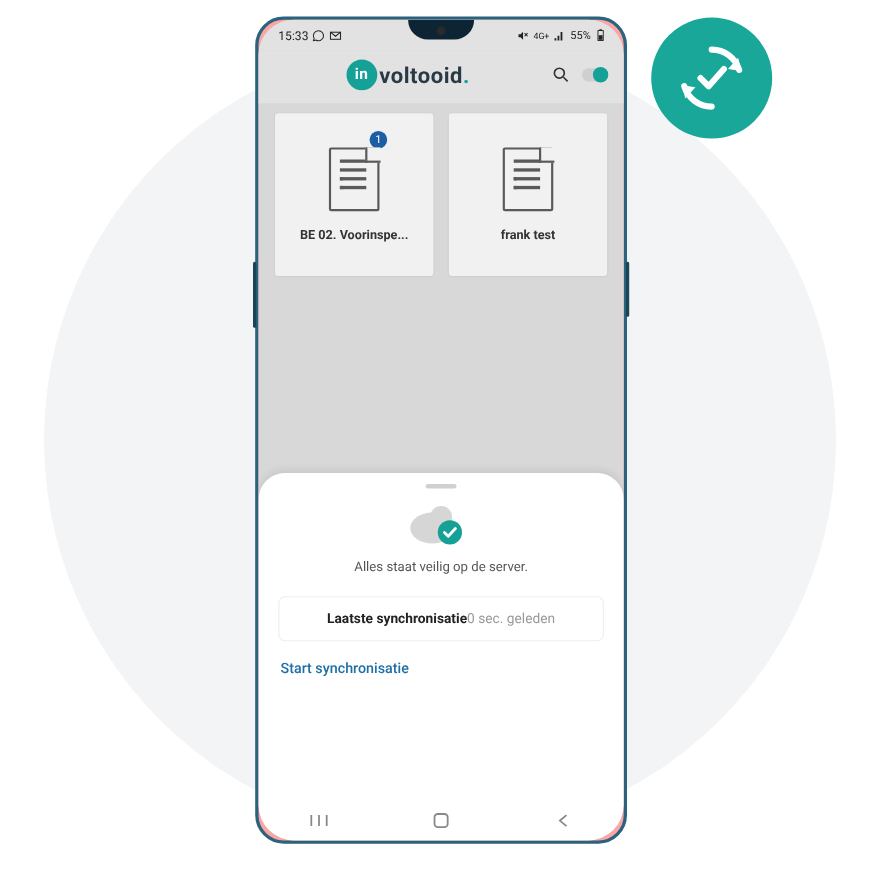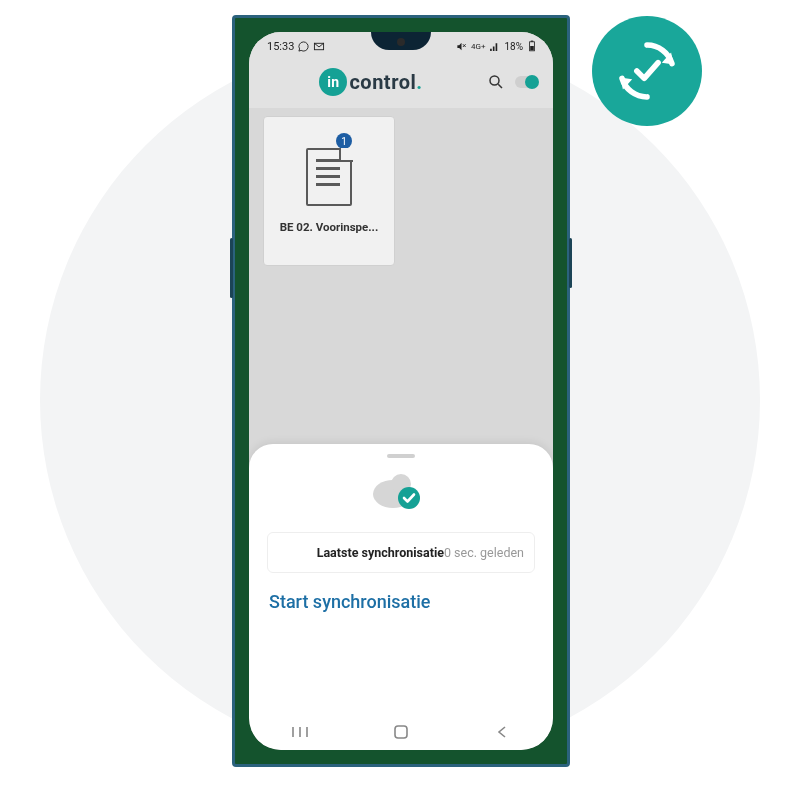--- a/index.html
+++ b/index.html
@@ -14,24 +14,24 @@
     position: absolute;
     width: 720px; height: 720px;
     border-radius: 50%;
     background: #f3f4f5;
     top: 40px; left: 40px;
   }
   .phone {
     position: absolute;
     top: 15px; left: 232px;
     width: 338px; height: 752px;
-    background: #14532d;
+    background: #fca5a5;
     border: 3px solid #2b627d;
-    border-radius: 4px;
-    padding: 14px;
+    border-radius: 26px;
+    padding: 0;
   }
   .screen {
     width: 100%; height: 100%;
     background: #d8d8d8;
     border-radius: 32px;
     overflow: hidden;
     position: relative;
   }
   .notch {
     position: absolute;
@@ -216,29 +216,29 @@
     text-align:center;
     font-size: 12px;
     color:#555;
   }
   .sync-row {
     margin-top: 20px;
     border: 1px solid #eee;
     border-radius: 6px;
     padding: 12px 10px;
     display:flex;
-    justify-content: flex-end;
+    justify-content: center;
     font-size: 12.5px;
   }
   .sync-row .lbl { font-weight:700; color:#222; }
   .sync-row .val { color:#999; }
   .start-btn {
     margin-top: 14px;
     color: #1d6fa5;
-    font-size: 18px;
+    font-size: 13px;
     font-weight: 500;
     padding: 4px 2px;
   }
 
   .navbar {
     position: absolute;
     bottom: 0; left:0; right:0;
     height: 36px;
     display:flex;
     justify-content: space-around;
@@ -303,68 +303,75 @@
               <line x1="15" y1="7" x2="21" y2="13" stroke="#222" stroke-width="2"></line>
               <line x1="21" y1="7" x2="15" y2="13" stroke="#222" stroke-width="2"></line>
             </svg>
         </span>
         <span style="font-size:8px;">4G+</span>
         <span class="ico">
           <svg width="11" height="11" viewBox="0 0 20 20">
               <path d="M2 18h3v-4H2zm5 0h3V10H7zm5 0h3V4h-3z" fill="#222"></path>
             </svg>
         </span>
-        <span>18%</span>
+        <span>55%</span>
         <span class="ico">
           <svg width="10" height="12" viewBox="0 0 12 20">
               <rect x="2" y="3" width="8" height="15" fill="none" stroke="#222" stroke-width="1.4"></rect>
               <rect x="4" y="1" width="4" height="2" fill="#222"></rect>
               <rect x="3" y="10" width="6" height="7" fill="#222"></rect>
             </svg>
         </span>
       </div>
     </div>
 
     <div class="appbar">
       <div class="logo">
         <span class="badge">in</span>
-        <span>control</span>
+        <span>voltooid</span>
         <span class="dot-accent">.</span>
       </div>
       <div class="appbar-action">
         <svg width="18" height="18" viewBox="0 0 24 24">
             <circle cx="10" cy="10" r="6" fill="none" stroke="#333" stroke-width="2"></circle>
             <line x1="15" y1="15" x2="20" y2="20" stroke="#333" stroke-width="2"></line>
           </svg>
       </div>
       <div class="appbar-action">
         <div class="toggle"></div>
       </div>
     </div>
 
     <div class="grid">
       <div class="card">
         <span class="count-badge">1</span>
         <div class="doc">
             <span class="fold"></span>
           </div>
         <div class="card-label">BE 02. Voorinspe...</div>
+      </div>
+      <div class="card">
+        <div class="doc">
+            <span class="fold"></span>
+          </div>
+        <div class="card-label">frank test</div>
       </div>
     </div>
 
     <div class="sheet">
       <div class="sheet-handle"></div>
       <div class="cloud-wrap">
         <svg width="60" height="40" viewBox="0 0 60 40">
           <ellipse cx="22" cy="22" rx="20" ry="14" fill="#d6d6d6"></ellipse>
           <circle cx="30" cy="12" r="10" fill="#d6d6d6"></circle>
           <circle cx="38" cy="26" r="11" fill="#15a195"></circle>
           <path d="M33 26 l3.5 3.5 l6.5 -7" fill="none" stroke="#fff" stroke-width="2.6" stroke-linecap="round" stroke-linejoin="round"></path>
         </svg>
       </div>
+      <div class="sub">Alles staat veilig op de server.</div>
       <div class="sync-row">
         <span class="lbl">Laatste synchronisatie</span>
         <span class="val">0 sec. geleden</span>
       </div>
       <div class="start-btn">Start synchronisatie</div>
 
       <div class="navbar">
         <div class="nav-btn">
           <svg width="18" height="14" viewBox="0 0 18 14">
               <line x1="2" y1="2" x2="2" y2="12" stroke="#888" stroke-width="1.6"></line>

